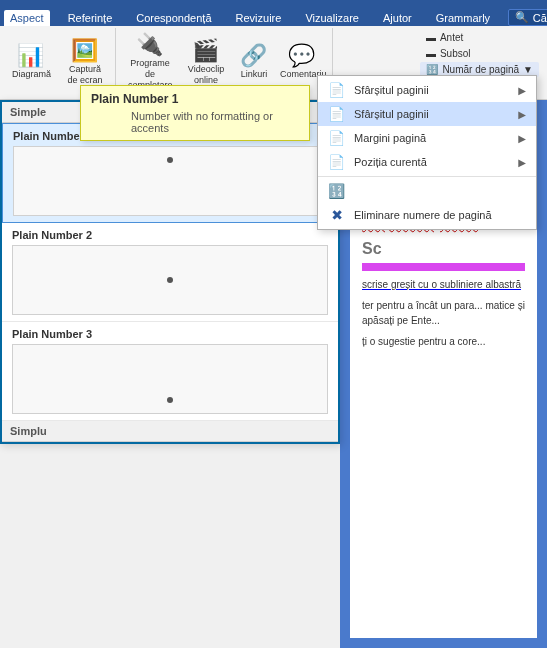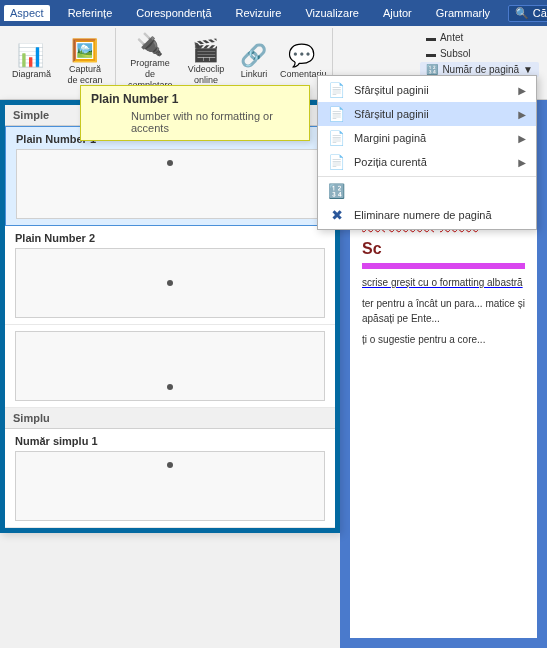--- a/index.html
+++ b/index.html
@@ -11,21 +11,21 @@
       height: 648px;
       overflow: hidden;
       position: relative;
     }
 
     
     .ribbon {
       background: #2b579a;
       height: 26px;
       display: flex;
-      align-items: center;
+      align-items: flex-end;
       padding: 0 4px;
       gap: 12px;
     }
     .ribbon-tab {
       color: white;
       font-size: 11px;
       padding: 2px 6px;
       cursor: pointer;
       white-space: nowrap;
     }
@@ -173,21 +173,21 @@
       padding-left: 40px;
     }
 
     
     .panel {
       position: absolute;
       top: 100px;
       left: 0;
       width: 340px;
       background: white;
-      border: 5px solid #0369a1;
+      border: 2px solid #0369a1;
       box-shadow: 2px 2px 8px rgba(0,0,0,0.15);
       z-index: 50;
       overflow-y: auto;
       max-height: 530px;
     }
     .panel-section-title {
       background: #f0f0f0;
       padding: 4px 8px;
       font-size: 11px;
       font-weight: bold;
@@ -357,33 +357,28 @@
   </div>
 
   <div class="panel-item">
     <div class="panel-item-title">Plain Number 2</div>
     <div class="panel-item-preview middle">
       <div class="dot"></div>
     </div>
   </div>
 
   <div class="panel-item">
+    <div class="panel-item-title">Plain Number 3</div>
     <div class="panel-item-preview bottom">
       <div class="dot"></div>
     </div>
   </div>
 
   <div class="panel-section-title">Simplu</div>
 
-  <div class="panel-item">
-    <div class="panel-item-title">Număr simplu 1</div>
-    <div class="panel-item-preview top">
-      <div class="dot"></div>
-    </div>
-  </div>
 
 
 </div>
 
 <div class="dropdown-menu" style="top:75px; right:10px; width:220px;">
   <div class="dropdown-item">
     <div class="item-left">
       <span class="item-icon">📄</span>
       <span>Sfârșitul paginii</span>
     </div>
@@ -430,20 +425,20 @@
 </div>
 
 <div class="doc-bg">
   <div class="doc-page">
     <span class="doc-icon">🧑</span>
     <h2>Ia și</h2>
     <p>al dvs. pentru a-l ajusta exact... baza despre Word, dar acesta... itare, astfel încât să învă...</p>
     <p>
       <span class="doc-highlight">cu roșu din întregul docu...</span>
     </p>
-    <h2 style="color:#7f1d1d; border-bottom:6px solid #d946ef; padding-bottom:2px;">Sc</h2>
+    <h2 style="color:#737373; border-bottom:8px solid #d946ef; padding-bottom:2px;">Sc</h2>
     <p>
-      <span class="doc-blue-underline">scrise greșit cu o formatting albastră</span>
+      <span class="doc-blue-underline">scrise greșit cu o subliniere albastră</span>
     </p>
     <p>ter pentru a încât un para... matice și apăsați pe Ente...</p>
     <p>ți o sugestie pentru a core...</p>
   </div>
 </div>
 
 </body></html>

